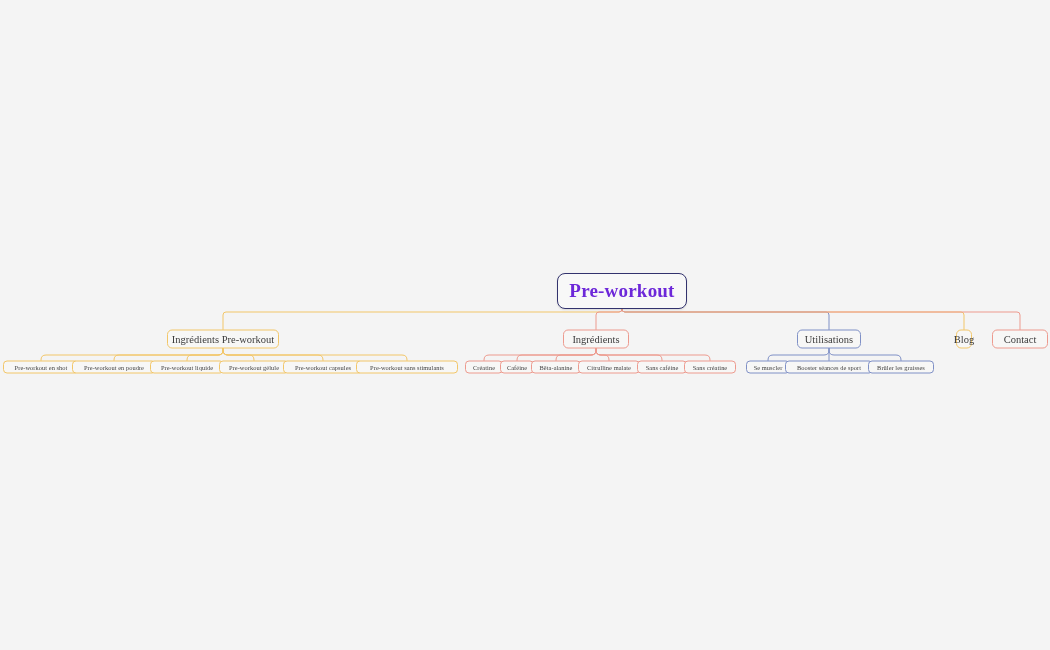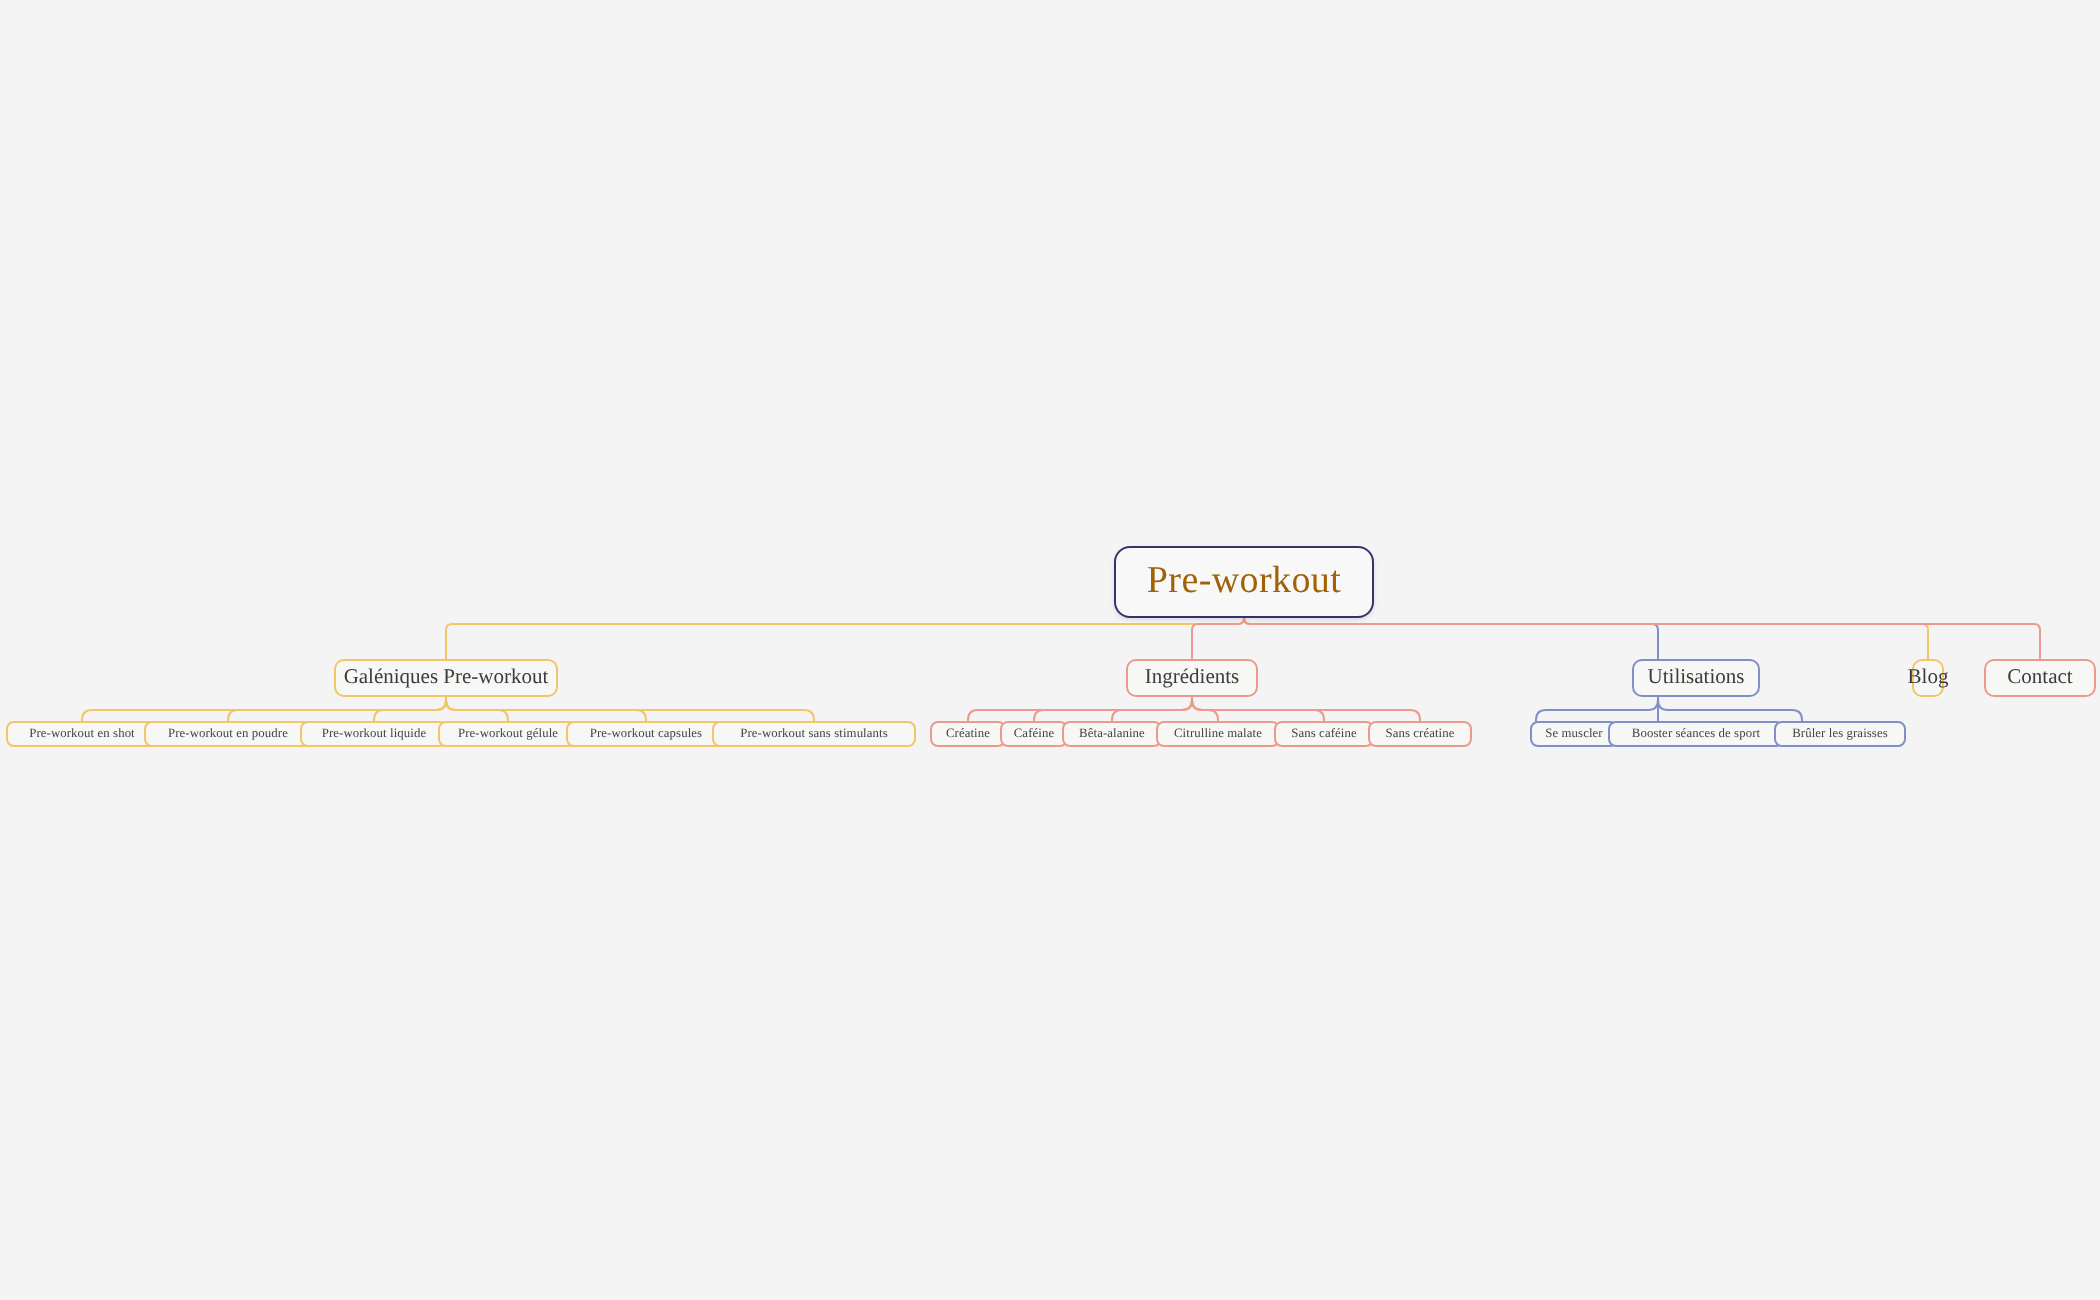--- a/index.html
+++ b/index.html
@@ -36,22 +36,22 @@
     white-space: nowrap;
     color: #3a3a3a;
     transform: translate(-50%, -50%);
     border-style: solid;
   }
   .node.root {
     border-width: 1.6px;
     border-color: #33336e;
     border-radius: 8px;
     background: #f8f8f8;
-    color: #a16207;
-    font-weight: normal;
+    color: #6d28d9;
+    font-weight: bold;
     font-size: 19px;
     letter-spacing: .2px;
     height: 36px;
     box-shadow: 0 1px 2px rgba(0,0,0,.10);
   }
   .node.branch {
     border-width: 1px;
     border-radius: 5px;
     font-size: 10.5px;
     height: 19px;
@@ -60,21 +60,21 @@
   .node.leaf {
     border-width: 1px;
     border-radius: 4px;
     font-size: 6.4px;
     height: 13px;
     color: #444;
     letter-spacing: .05px;
   }
   .amber  { border-color: #f2c668; }
   .salmon { border-color: #ed9a8e; }
-  .blue   { border-color: #7f90c6; margin-left: 19px; }
+  .blue   { border-color: #7f90c6; }
   .navy   { border-color: #33336e; }
 </style>
 </head>
 <body>
 
 <div id="canvas">
 
   <svg id="edges" viewBox="0 0 1050 650" width="1050" height="650">
       <path d="M622,309 L622,309 Q622,312 619,312 L226,312 Q223,312 223,315 L223,329.5" fill="none" stroke="#f2c668" stroke-width="1" stroke-linecap="round"></path>
       <path d="M622,309 L622,309 Q622,312 619,312 L599,312 Q596,312 596,315 L596,329.5" fill="none" stroke="#ed9a8e" stroke-width="1" stroke-linecap="round"></path>
@@ -96,21 +96,21 @@
       <path d="M829,348.5 L829,350 Q829,355 824,355 L773,355 Q768,355 768,360 L768,360.5" fill="none" stroke="#7f90c6" stroke-width="1" stroke-linecap="round"></path>
       <path d="M829,348.5 L829,360.5" fill="none" stroke="#7f90c6" stroke-width="1" stroke-linecap="round"></path>
       <path d="M829,348.5 L829,350 Q829,355 834,355 L896,355 Q901,355 901,360 L901,360.5" fill="none" stroke="#7f90c6" stroke-width="1" stroke-linecap="round"></path>
     </svg>
 
   <div class="node root navy" style="left:622px; top:291px; width:130px;">
     <span>Pre-workout</span>
   </div>
 
   <div class="node branch amber" style="left:223px; top:339px; width:112px;">
-    <span>Galéniques Pre-workout</span>
+    <span>Ingrédients Pre-workout</span>
   </div>
   <div class="node leaf amber" style="left:41px; top:367px; width:76px;">
     <span>Pre-workout en shot</span>
   </div>
   <div class="node leaf amber" style="left:114px; top:367px; width:84px;">
     <span>Pre-workout en poudre</span>
   </div>
   <div class="node leaf amber" style="left:187px; top:367px; width:74px;">
     <span>Pre-workout liquide</span>
   </div>

